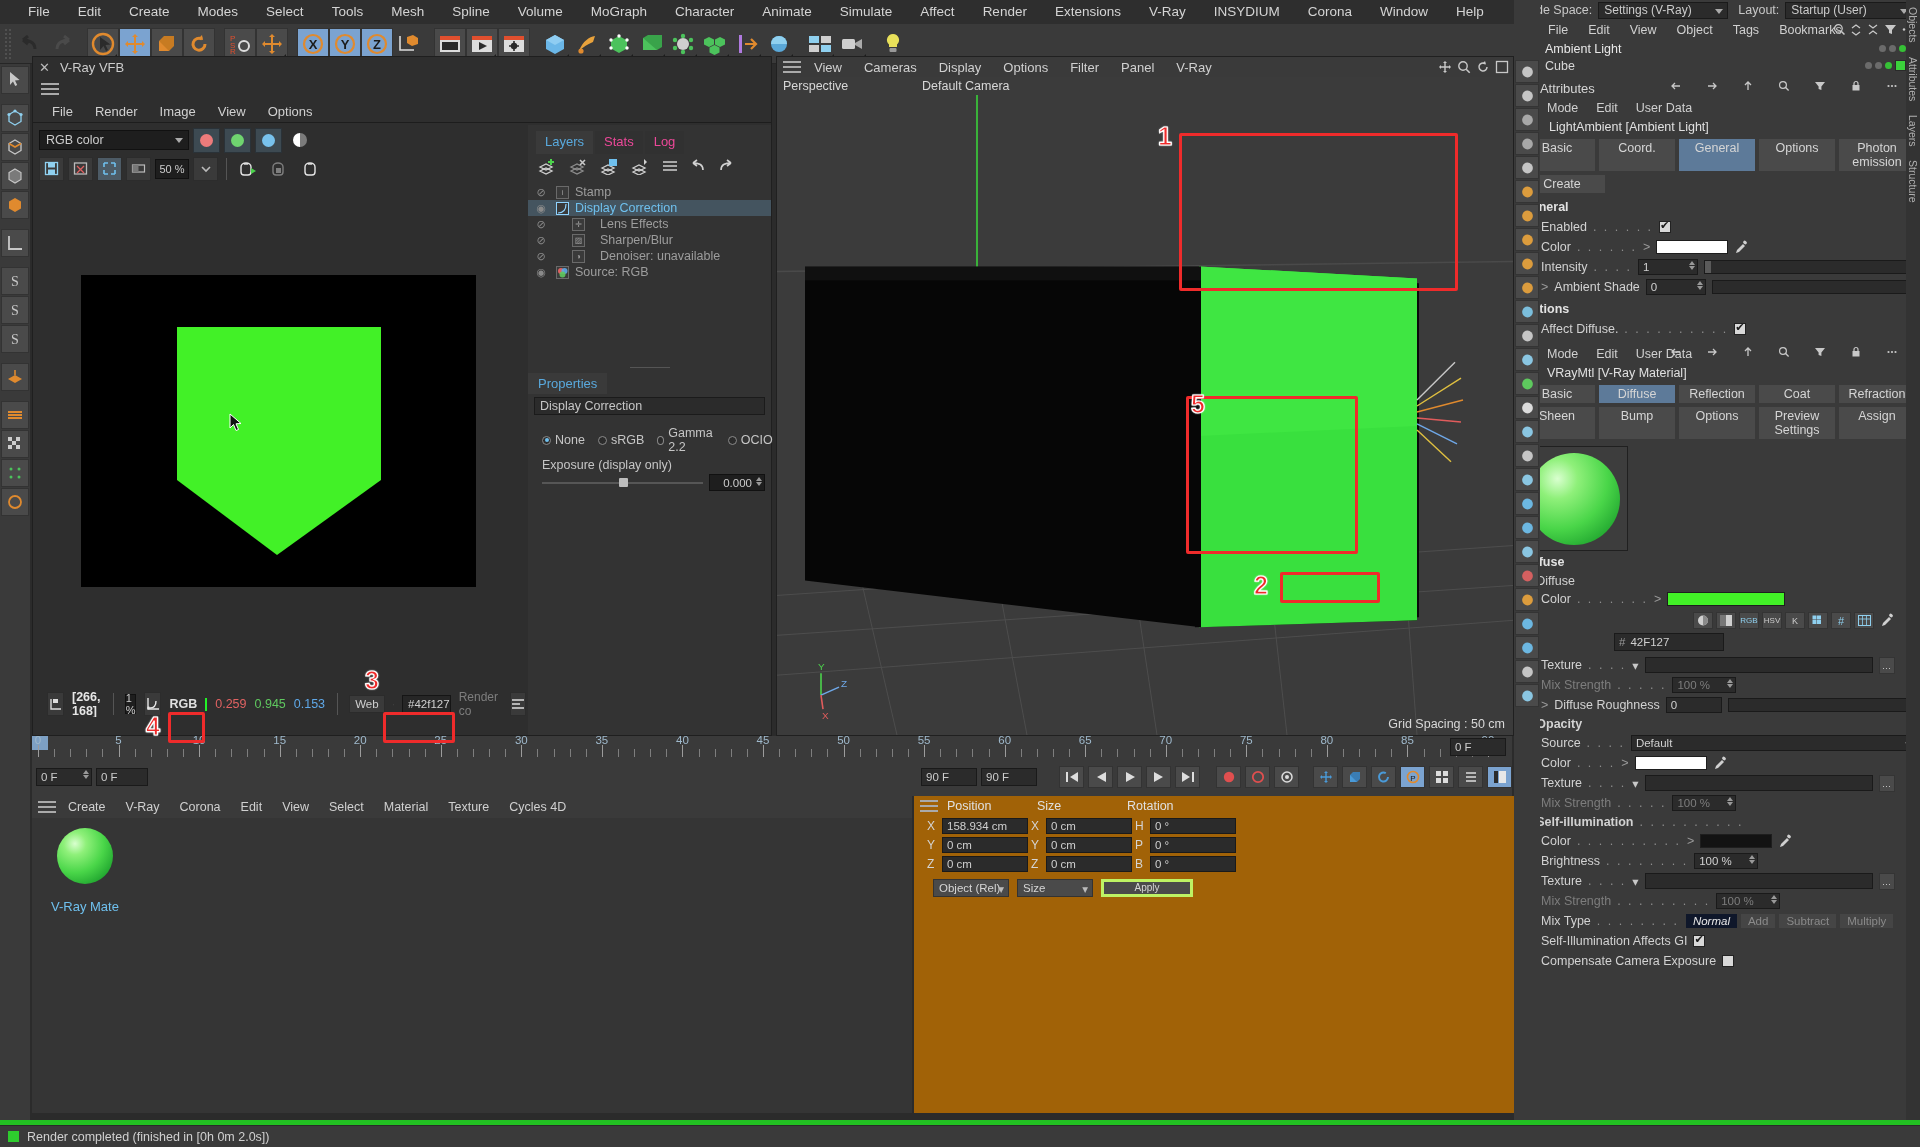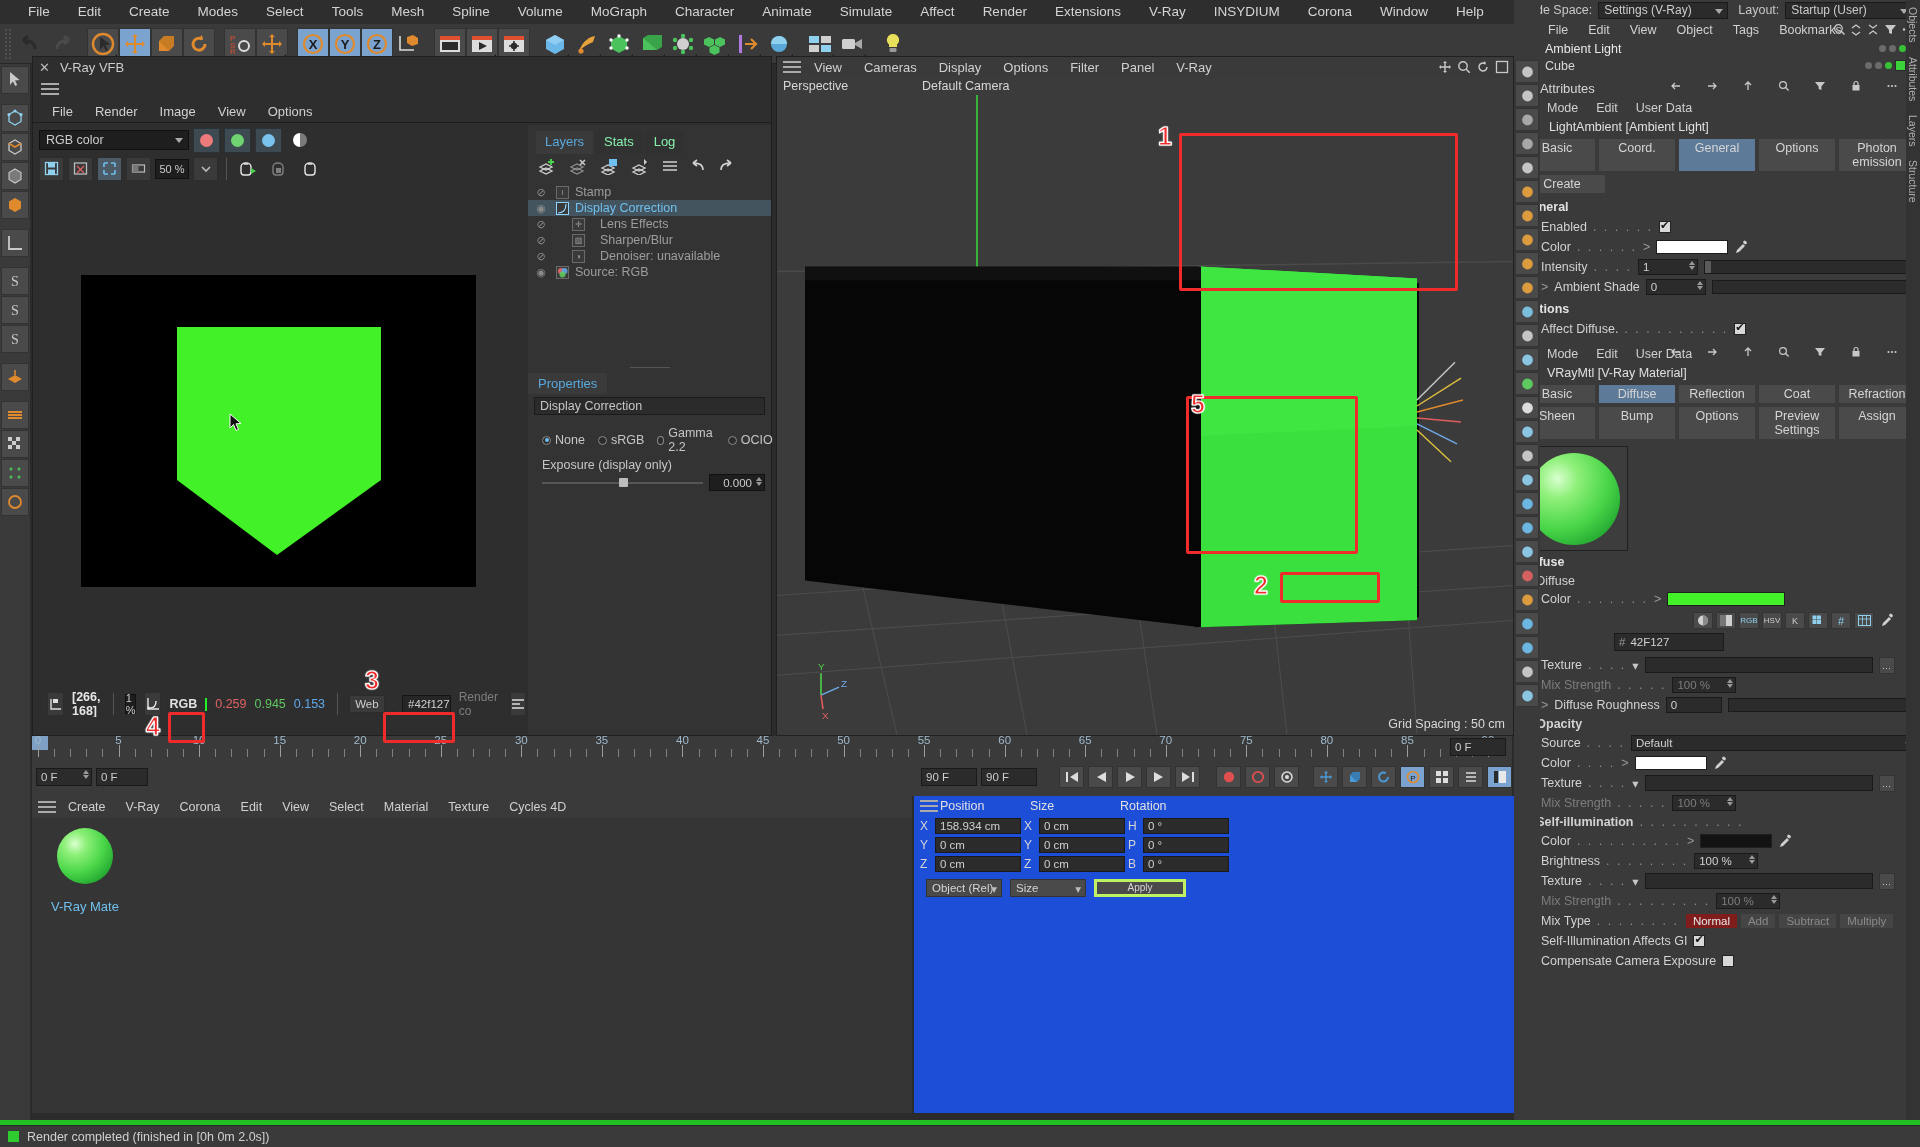--- a/index.html
+++ b/index.html
@@ -67,21 +67,21 @@
          display:flex;align-items:center;justify-content:center; }
   .ibtn.sel{ background:#4d5b66; }
   .zoomfld{ width:34px;height:20px; background:#1e1e1e;border:1px solid #111; color:#ccc;
             font-size:11px; display:flex;align-items:center;justify-content:center;}
 
   .canvaswrap{ position:absolute; left:0; right:0; top:150px; bottom:110px; }
   .canvas{ position:absolute; left:48px; top:0; width:395px; height:312px; background:#000; }
 
   
   .ltabs{ display:flex; gap:2px; padding:6px 4px 0 8px; }
-  .ltab{ padding:3px 9px; font-size:13px; color:#86efac; background:#313131; border-bottom:2px solid transparent;}
+  .ltab{ padding:3px 9px; font-size:13px; color:#ec4899; background:#313131; border-bottom:2px solid transparent;}
   .ltab.act{ color:#59a9dd; background:#3a3a3a; }
   .ltoolrow{ height:28px; display:flex; align-items:center; gap:12px; padding-left:10px; }
   .llist{ padding-top:2px; }
   .lrow{ height:16px; display:flex; align-items:center; gap:6px; padding-left:4px; font-size:12.5px; color:#9d9d9d;}
   .lrow.sel{ background:#44545f; color:#6fc0ee; }
   .lrow .eye{ width:18px; text-align:center; color:#8a8a8a; font-size:11px;}
   .lrow .thumb{ width:13px;height:13px; border:1px solid #6a6a6a; display:flex;align-items:center;justify-content:center;
                 font-size:8px; color:#9a9a9a; background:#3a3a3a;}
   .lrow.sel .thumb{ border-color:#8fd3ff; }
 
@@ -211,21 +211,21 @@
   .matmgr{ position:absolute; left:32px; top:732px; width:880px; bottom:34px; background:#3a3a3a;}
   .mm-menu{ height:22px; display:flex; align-items:center; padding-left:26px; gap:0;}
   .mm-menu span{ padding:0 10px; font-size:12.5px; color:#d0d0d0;}
   .mm-body{ position:absolute; left:0; right:0; top:22px; bottom:0; background:#353535;}
   .matitem{ position:absolute; left:18px; top:10px; width:70px; text-align:center;}
   .matball{ width:56px;height:56px;border-radius:50%;margin:0 auto;
             background:radial-gradient(circle at 32% 28%, #d9ffcf 0%, #8ff07a 20%, #4ad649 52%, #189c2a 86%, #0c5c1a 100%);}
   .matname{ margin-top:15px; font-size:13px; color:#6fc0ee;}
 
   
-  .coords{ position:absolute; left:914px; top:732px; right:406px; bottom:34px; background:#1d4ed8;}
+  .coords{ position:absolute; left:914px; top:732px; right:406px; bottom:34px; background:#a16207;padding-left:7px;}
   .co-hdr{ height:20px; display:flex; align-items:center; padding-left:26px; font-size:12.5px; color:#e0e0e0;}
   .co-hdr .c1{ width:90px;} .co-hdr .c2{ width:90px;}
   .corow{ height:19px; display:flex; align-items:center; gap:3px; padding-left:6px; font-size:12px;}
   .coax{ width:12px; color:#d4d4d4;}
   .cofld{ width:86px;height:16px;background:#2b2b2b;border:1px solid #1a1a1a;color:#d0d0d0;font-size:11.5px;
           display:flex;align-items:center;padding-left:4px; position:relative;}
   .cosel{ width:76px;height:18px;background:#4a4a4a;border:1px solid #333;color:#d5d5d5;font-size:11.5px;
           display:flex;align-items:center;padding-left:5px;position:relative;}
   .cobtn{ width:92px;height:18px;background:#4a4a4a;border:3px solid #bef264;color:#d5d5d5;font-size:10px;
           display:flex;align-items:center;justify-content:center;}
@@ -1440,21 +1440,21 @@
                 <i class="u"></i>
                 <i class="d"></i>
               </span>
           </span>
         </div>
         <div class="prow">
           <span class="bullet"></span>
           <span class="plabel">Mix Type</span>
           <span class="dotfill">. . . . . . . .</span>
           <span id="mixtype" style="display:flex;gap:2px">
-              <span style="font-size: 11.5px; padding: 1px 7px; background: #7f1d1d; color: rgb(232, 232, 232); border: 1px solid rgb(58, 58, 58);">Normal</span>
+              <span style="font-size: 11.5px; padding: 1px 7px; background: #0f172a; color: rgb(232, 232, 232); border: 1px solid rgb(58, 58, 58); font-style: italic;">Normal</span>
               <span style="font-size: 11.5px; padding: 1px 7px; background: rgb(69, 69, 69); color: rgb(138, 138, 138); border: 1px solid rgb(58, 58, 58);">Add</span>
               <span style="font-size: 11.5px; padding: 1px 7px; background: rgb(69, 69, 69); color: rgb(138, 138, 138); border: 1px solid rgb(58, 58, 58);">Subtract</span>
               <span style="font-size: 11.5px; padding: 1px 7px; background: rgb(69, 69, 69); color: rgb(138, 138, 138); border: 1px solid rgb(58, 58, 58);">Multiply</span>
             </span>
         </div>
         <div class="prow">
           <span class="bullet"></span>
           <span class="plabel">Self-Illumination Affects GI</span>
           <span class="chk on"></span>
         </div>

